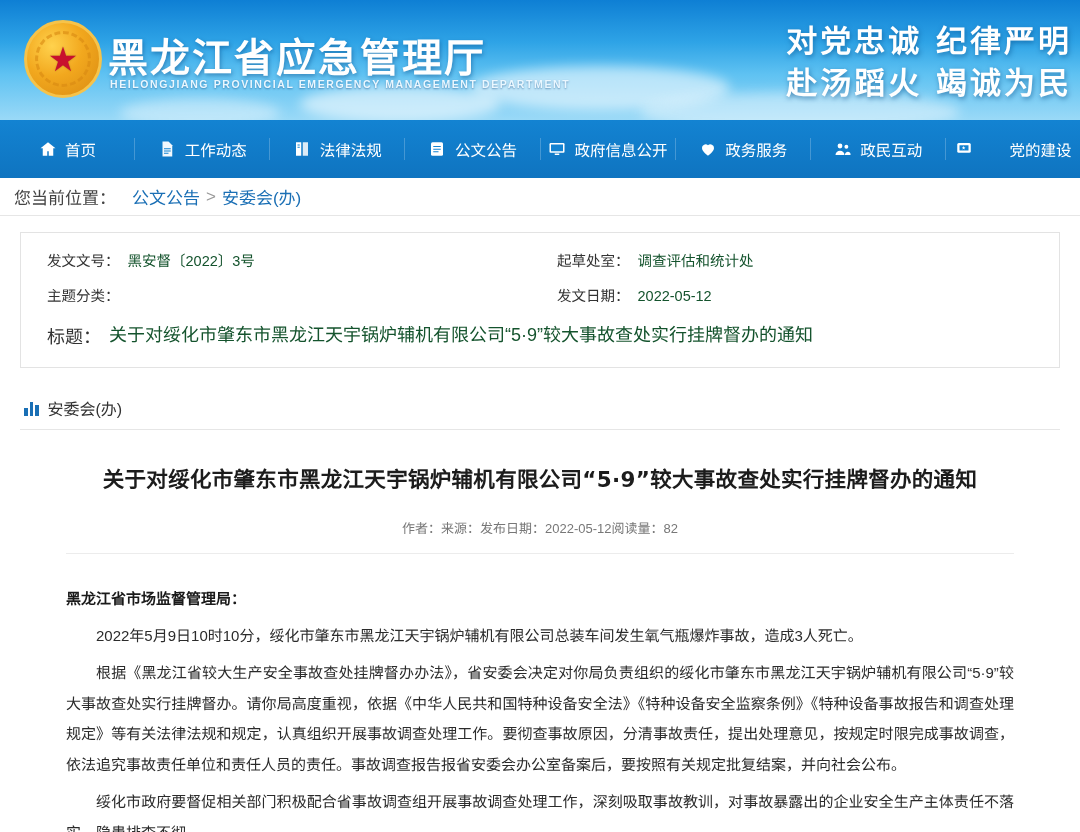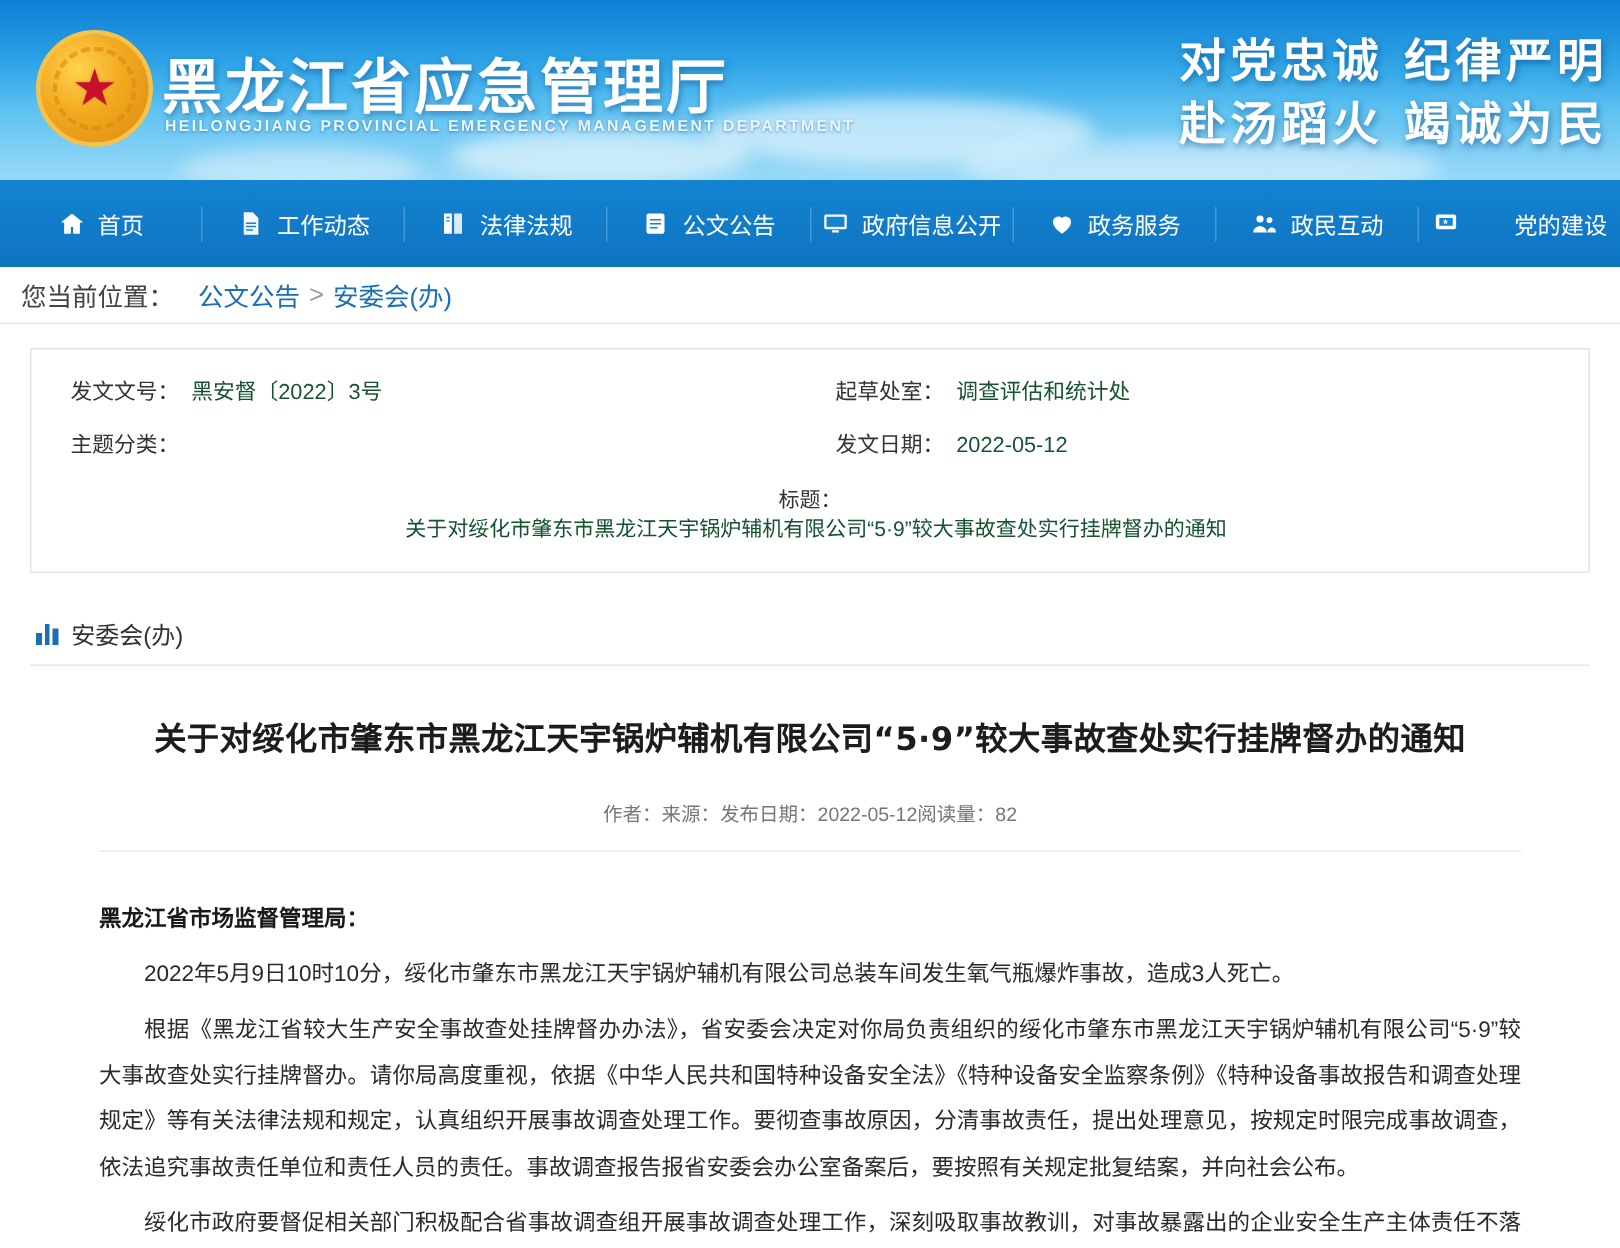--- a/index.html
+++ b/index.html
@@ -150,24 +150,23 @@
     color: #333;
   }
   .meta-cell { display: flex; align-items: baseline; }
   .meta-cell.left { width: 510px; }
   .meta-cell.right { flex: 1; }
   .meta-k { color: #333; white-space: nowrap; }
   .meta-v { color: #14532d; margin-left: 8px; }
   .meta-title-row {
     display: flex;
     padding: 2px 26px 10px 26px;
-    font-size: 14px;
+    font-size: 18px;
     color: #333;
     border-top: 1px dashed transparent;
-    flex-direction: column;
   }
   .meta-title-row .meta-v { line-height: 1.5; }
 
   
   .sec-head {
     width: 1040px;
     margin: 18px auto 0 auto;
     height: 44px;
     display: flex;
     align-items: center;

